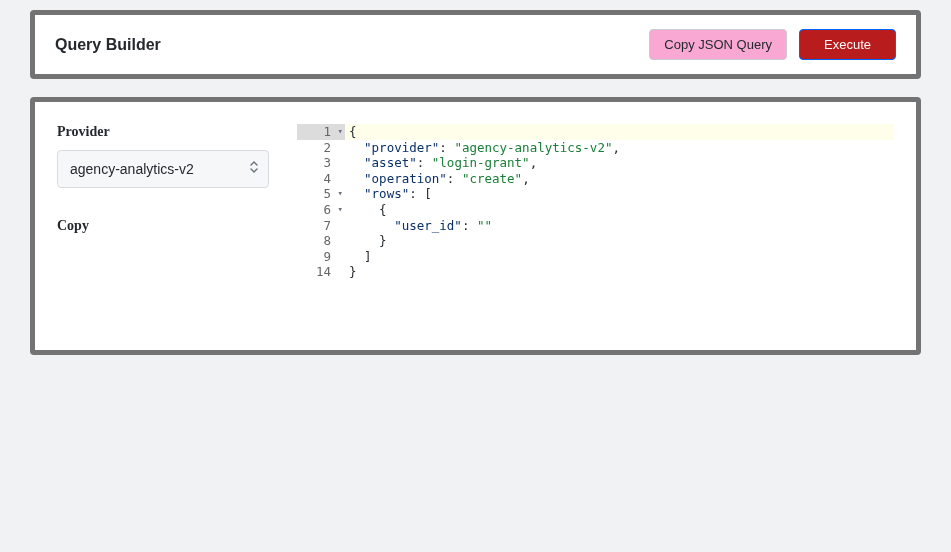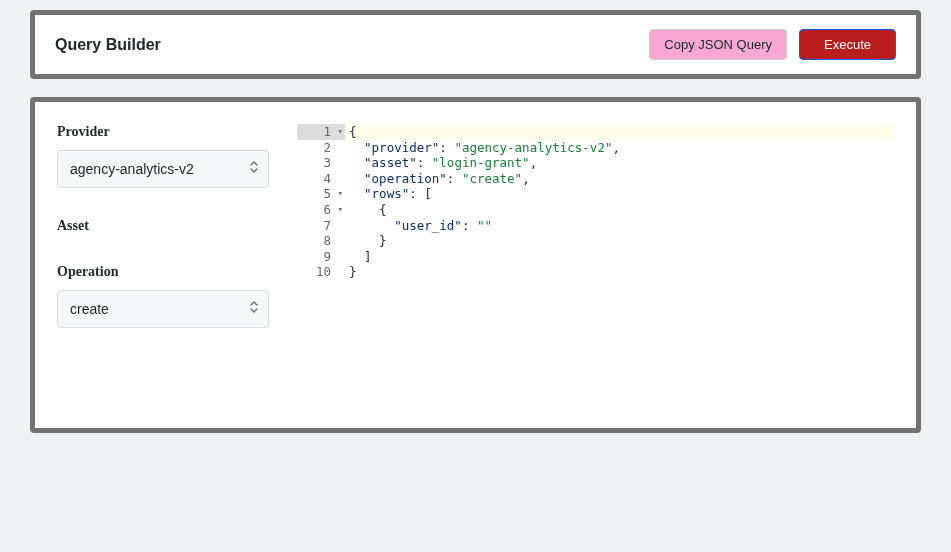--- a/index.html
+++ b/index.html
@@ -132,52 +132,41 @@
         <input class="select-input" readonly="" value="agency-analytics-v2" style="">
         <span class="stepper-icon">
           <svg width="10" height="14" viewBox="0 0 10 14">
               <path d="M2 5 L5 2 L8 5 M2 9 L5 12 L8 9" fill="none" stroke="#6a737d" stroke-width="1.4" stroke-linecap="round" stroke-linejoin="round"></path>
             </svg>
         </span>
       </div>
     </div>
 
     <div class="field-group">
-      <div class="field-label">Asset</div>
+      <div class="field-label">Copy</div>
     </div>
 
-    <div class="field-group">
-      <div class="field-label">Operation</div>
-      <div class="select-wrap">
-        <input class="select-input" readonly="" value="create" style="">
-        <span class="stepper-icon">
-          <svg width="10" height="14" viewBox="0 0 10 14">
-              <path d="M2 5 L5 2 L8 5 M2 9 L5 12 L8 9" fill="none" stroke="#6a737d" stroke-width="1.4" stroke-linecap="round" stroke-linejoin="round"></path>
-            </svg>
-        </span>
-      </div>
-    </div>
 
     <div class="field-group">
     </div>
 
   </div>
 
   <div class="editor">
     <div class="gutter" id="gutter">
         <div class="gutter-line active">1<span class="fold-caret">▾</span></div>
         <div class="gutter-line">2</div>
         <div class="gutter-line">3</div>
         <div class="gutter-line">4</div>
         <div class="gutter-line">5<span class="fold-caret">▾</span></div>
         <div class="gutter-line">6<span class="fold-caret">▾</span></div>
         <div class="gutter-line">7</div>
         <div class="gutter-line">8</div>
         <div class="gutter-line">9</div>
-        <div class="gutter-line">10</div>
+        <div class="gutter-line">14</div>
       </div>
     <div class="code" id="code">
         <div class="code-line active"><span class="tok-punc">{</span></div>
         <div class="code-line">  <span class="tok-key">"provider"</span><span class="tok-punc">: </span><span class="tok-str">"agency-analytics-v2"</span><span class="tok-punc">,</span></div>
         <div class="code-line">  <span class="tok-key">"asset"</span><span class="tok-punc">: </span><span class="tok-str">"login-grant"</span><span class="tok-punc">,</span></div>
         <div class="code-line">  <span class="tok-key">"operation"</span><span class="tok-punc">: </span><span class="tok-str">"create"</span><span class="tok-punc">,</span></div>
         <div class="code-line">  <span class="tok-key">"rows"</span><span class="tok-punc">: [</span></div>
         <div class="code-line">    <span class="tok-punc">{</span></div>
         <div class="code-line">      <span class="tok-key">"user_id"</span><span class="tok-punc">: </span><span class="tok-str">""</span></div>
         <div class="code-line">    <span class="tok-punc">}</span></div>

